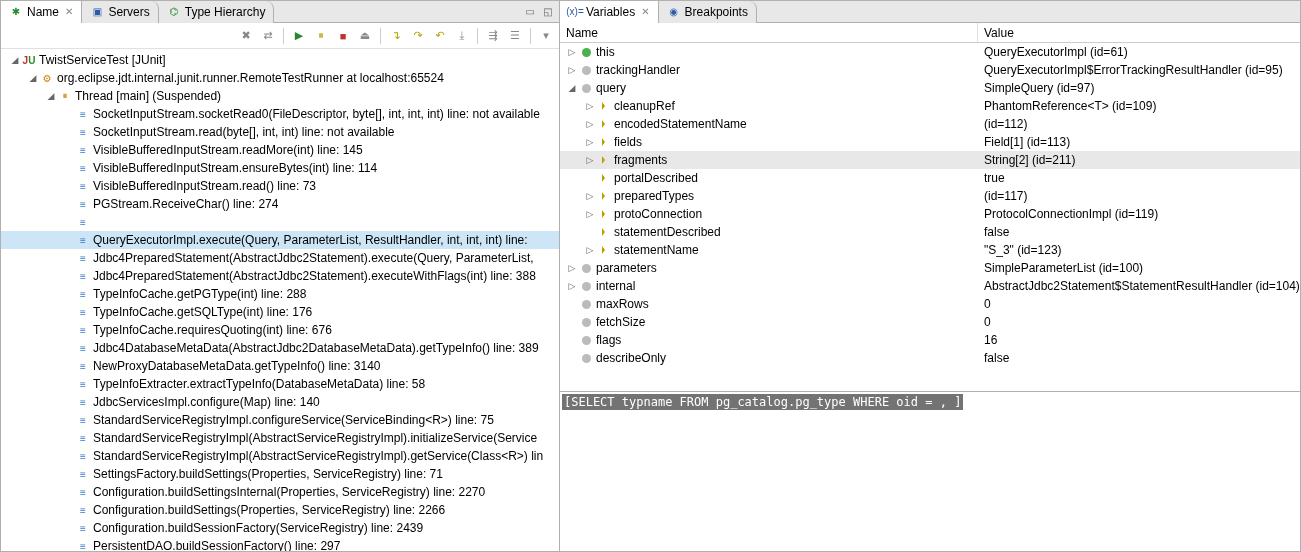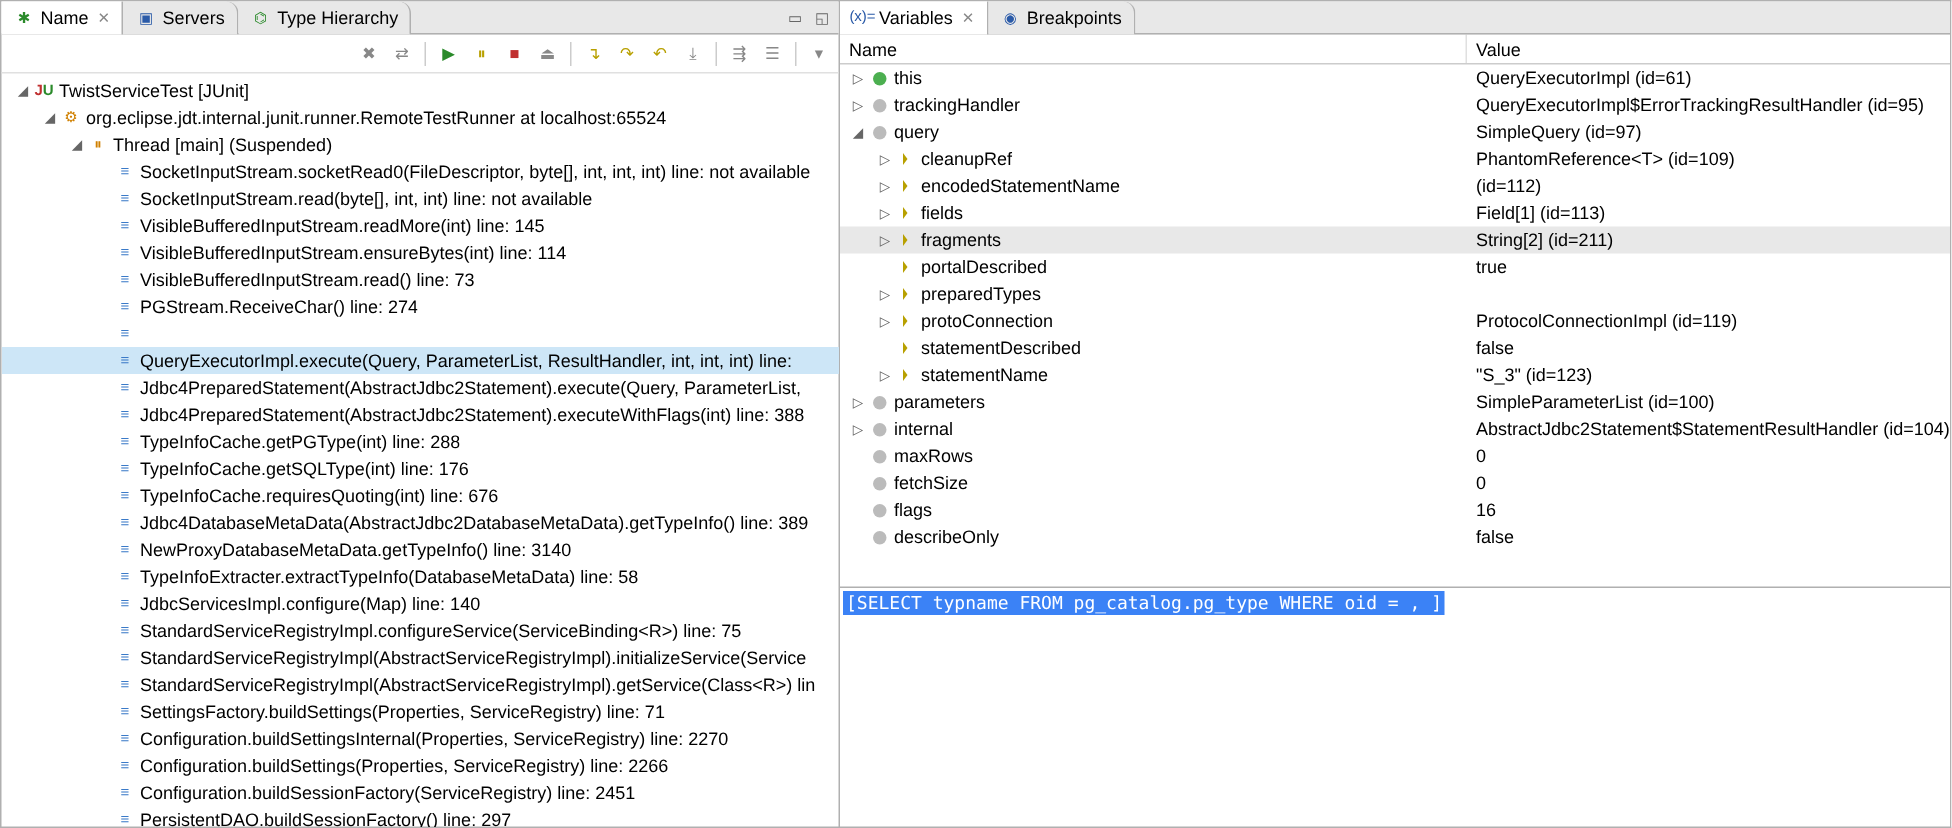--- a/index.html
+++ b/index.html
@@ -28,21 +28,21 @@
 .var-col-value { flex: 1; padding-left: 6px; display: flex; align-items: center; font-weight: 400; }
 .var-body { flex: 1; overflow: auto; }
 .var-row { display: flex; height: 18px; align-items: center; cursor: pointer; }
 .var-row.selected { background: #e8e8e8; }
 .var-name-cell { width: 418px; display: flex; align-items: center; overflow: hidden; border-right: 1px solid transparent; }
 .var-val-cell { flex: 1; padding-left: 6px; overflow: hidden; text-overflow: ellipsis; white-space: nowrap; }
 .var-arrow { width: 12px; display: inline-flex; align-items: center; justify-content: center; font-size: 9px; color: #666; }
 .var-arrow.none { visibility: hidden; }
 .var-icon { width: 16px; height: 16px; display: inline-flex; align-items: center; justify-content: center; font-size: 8px; margin-right: 2px; }
 .detail-pane { height: 160px; border-top: 1px solid #b0b0b0; padding: 2px; }
-.detail-text { background: #3b82f6; color: #fff; font-family: "Consolas", monospace; font-size: 12px; padding: 1px 2px; display: inline-block; }
+.detail-text { background: #737373; color: #fff; font-family: "Consolas", monospace; font-size: 12px; padding: 1px 2px; display: inline-block; }
 
 .ic-green { color: #2a8a2a; }
 .ic-red { color: #c03030; }
 .ic-blue { color: #2a5aa8; }
 .ic-gray { color: #888; }
 .ic-yellow { color: #b8a000; }
 .circle { width: 9px; height: 9px; border-radius: 50%; display: inline-block; }
 .circ-green { background: #4caf50; }
 .circ-gray { background: #bbb; }
 .triangle { border-style: solid; border-width: 4px 3px 4px 3px; border-color: transparent transparent transparent #b8a000; display: inline-block; transform: translateX(1px); }
@@ -270,21 +270,21 @@
         <span class="tree-icon">
           <span style="color:#3a7ac8">≡</span>
         </span>
         <span class="tree-label">Configuration.buildSettings(Properties, ServiceRegistry) line: 2266</span>
       </div>
       <div class="tree-row" style="padding-left: 62px;">
         <span class="expand-arrow none">▷</span>
         <span class="tree-icon">
           <span style="color:#3a7ac8">≡</span>
         </span>
-        <span class="tree-label">Configuration.buildSessionFactory(ServiceRegistry) line: 2451</span>
+        <span class="tree-label">Configuration.buildSessionFactory(ServiceRegistry) line: 2439</span>
       </div>
       <div class="tree-row" style="padding-left: 62px;">
         <span class="expand-arrow none">▷</span>
         <span class="tree-icon">
           <span style="color:#3a7ac8">≡</span>
         </span>
         <span class="tree-label">PersistentDAO.buildSessionFactory() line: 297</span>
       </div>
     </div>
 </div>
@@ -387,20 +387,21 @@
         <div class="var-val-cell">true</div>
       </div>
       <div class="var-row">
         <div class="var-name-cell" style="padding-left: 24px;">
           <span class="var-arrow ">▷</span>
           <span class="var-icon">
             <span class="triangle"></span>
           </span>
           <span>preparedTypes</span>
         </div>
+        <div class="var-val-cell">(id=117)</div>
       </div>
       <div class="var-row">
         <div class="var-name-cell" style="padding-left: 24px;">
           <span class="var-arrow ">▷</span>
           <span class="var-icon">
             <span class="triangle"></span>
           </span>
           <span>protoConnection</span>
         </div>
         <div class="var-val-cell">ProtocolConnectionImpl  (id=119)</div>

